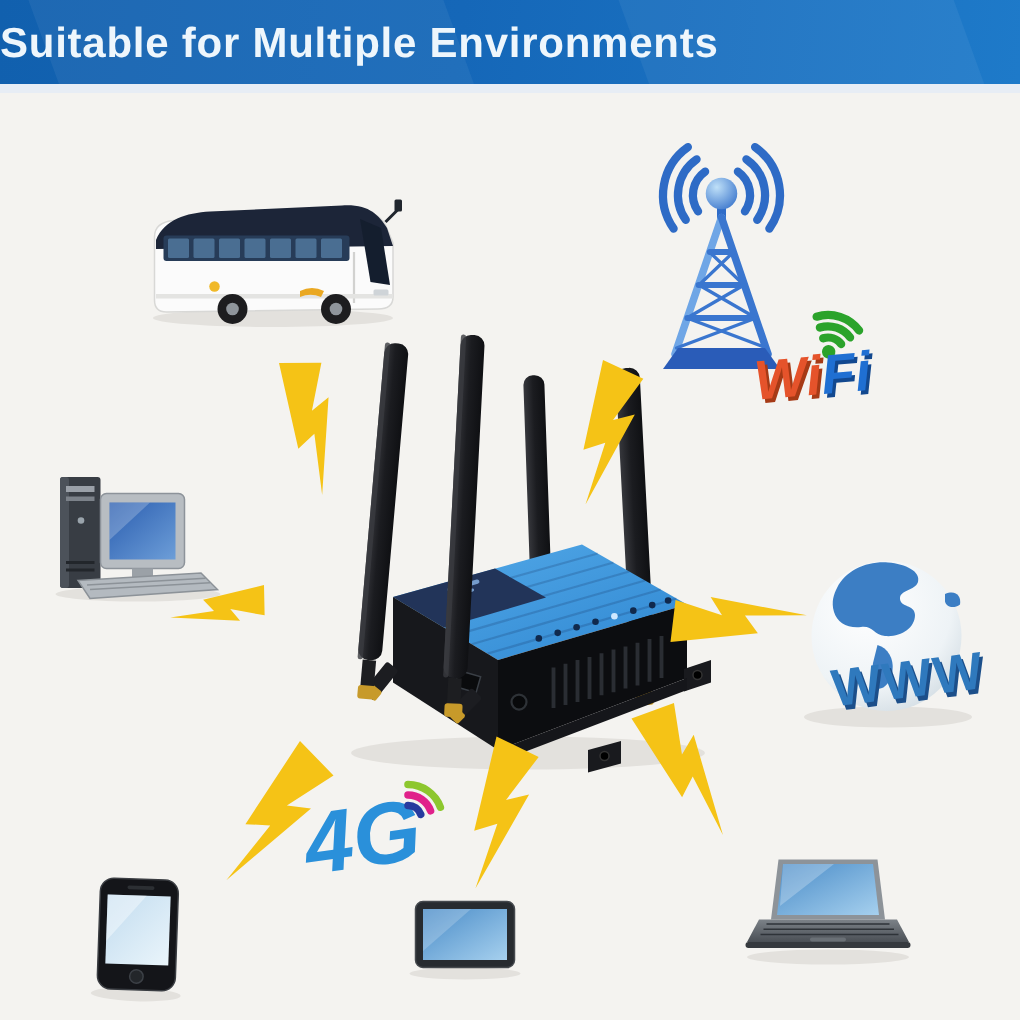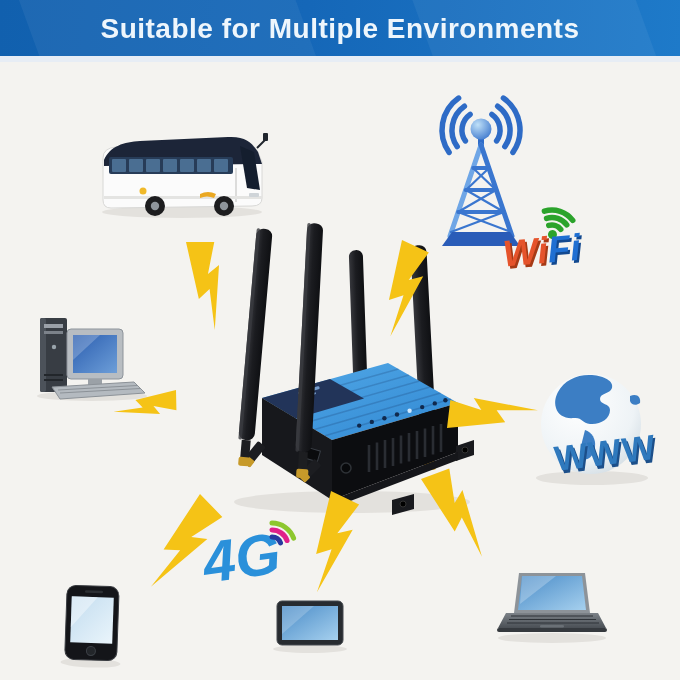--- a/index.html
+++ b/index.html
@@ -4,21 +4,21 @@
 <style>
   html,body{margin:0;padding:0;background:#f4f3f0;}
   #stage{position:relative;width:680px;height:680px;overflow:hidden;background:#f4f3f0;
          font-family:"Liberation Sans",sans-serif;}
   #scene{position:absolute;left:0;top:0;z-index:1;}
   .banner{position:absolute;left:0;top:0;width:680px;height:56px;z-index:3;
           background:linear-gradient(96deg,#1160ae 0%,#1567b8 45%,#1e7ac9 100%);overflow:hidden;}
   .banner .streak{position:absolute;background:rgba(255,255,255,0.055);transform:rotate(-20deg);}
   .banner .s1{left:40px;top:-60px;width:260px;height:190px;}
   .banner .s2{left:430px;top:-70px;width:210px;height:200px;}
-  .banner h1{margin:0;width:100%;text-align:center;line-height:57px;font-size:28px;
+  .banner h1{margin:0;width:100%;line-height:57px;font-size:28px;
              font-weight:600;color:#eef6fc;letter-spacing:0.5px;position:relative;}
   .strip{position:absolute;left:0;top:56px;width:680px;height:6px;background:#e7edf5;z-index:3;}
   text{font-family:"Liberation Sans",sans-serif;}
   .bolt{fill:#F5C316;}
   .shadow{fill:#e3e1dd;}
 </style>
 </head>
 <body>
 
 <div id="stage">

